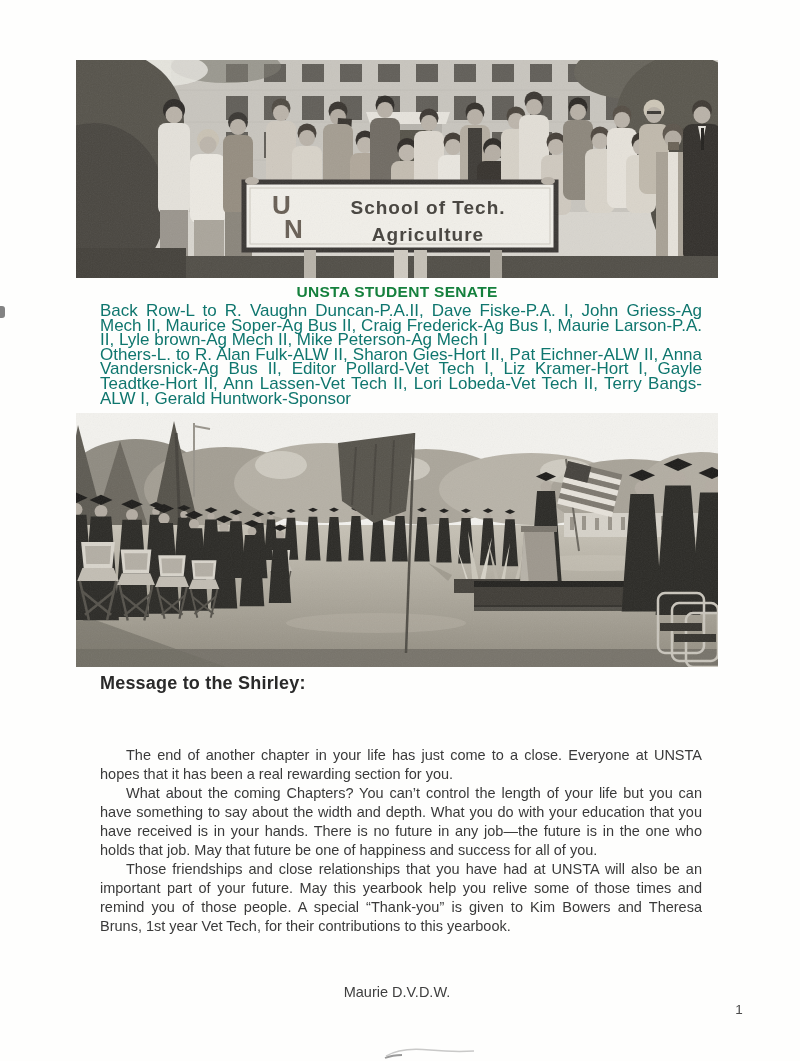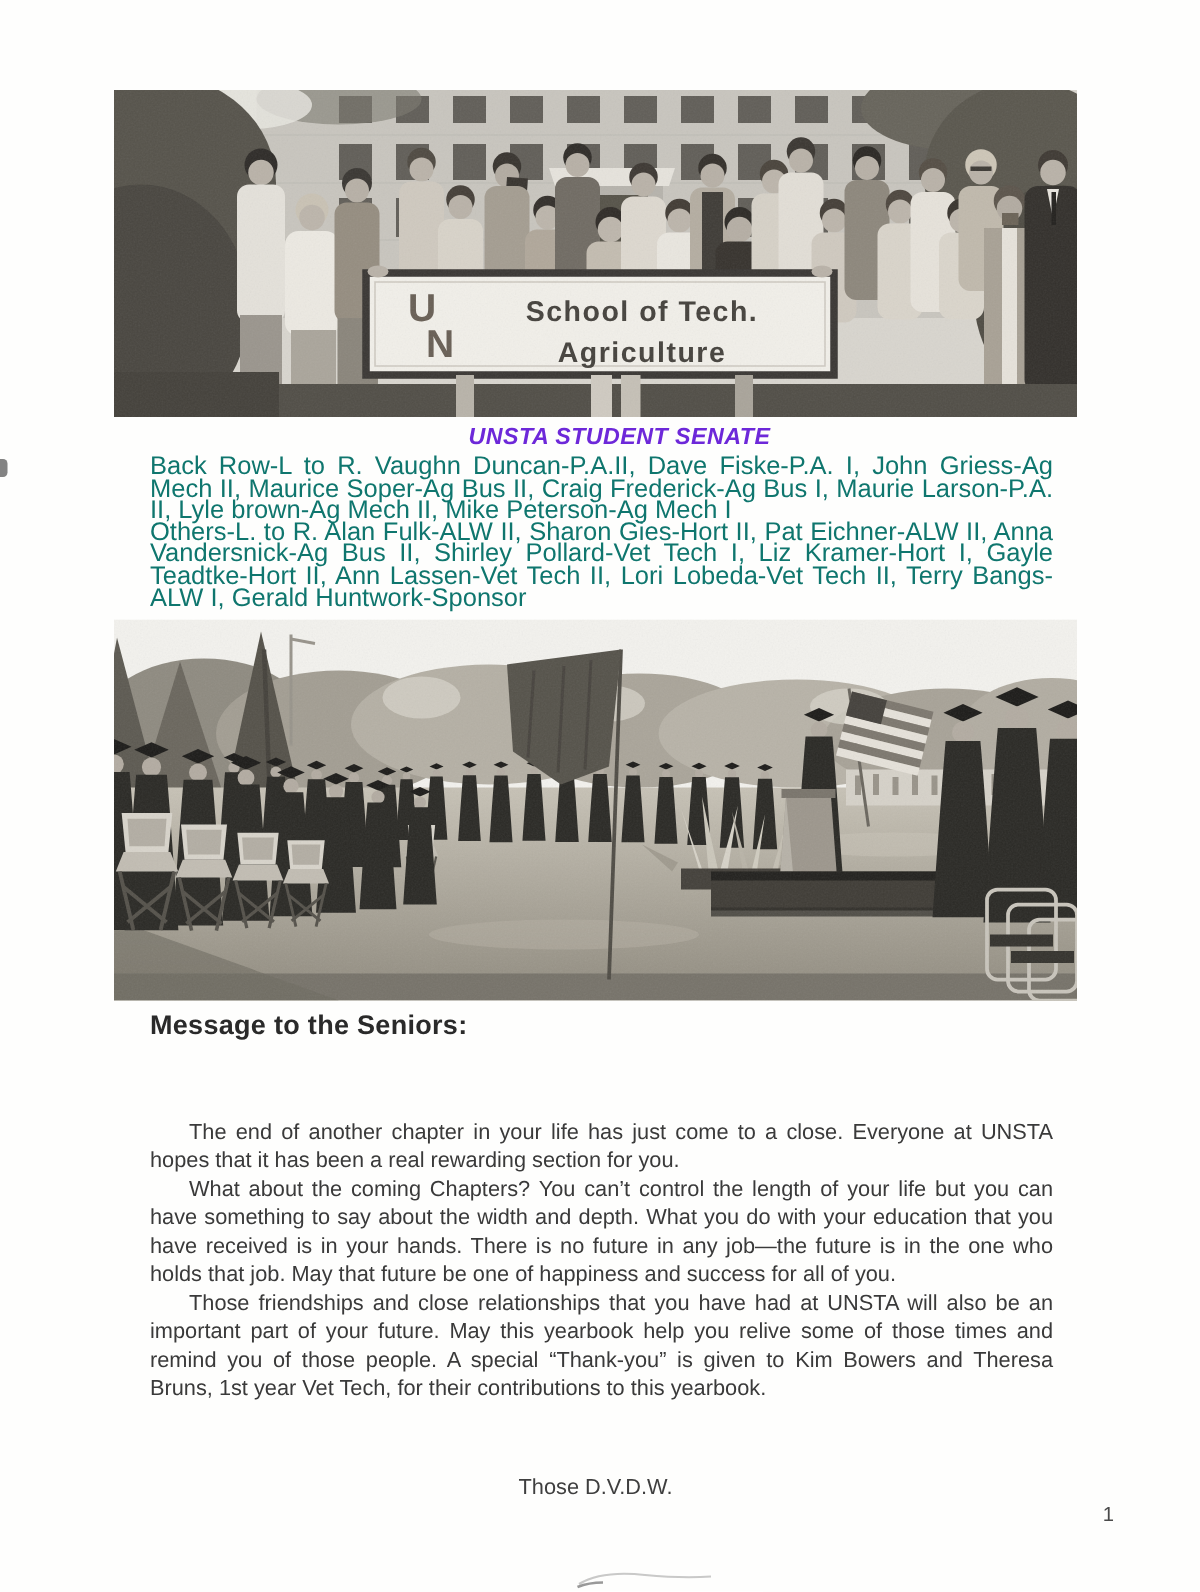--- a/index.html
+++ b/index.html
@@ -5,22 +5,22 @@
   html,body{margin:0;padding:0;background:#ffffff;}
   .page{
     position:relative;width:800px;height:1061px;background:#fefefd;
     font-family:"Liberation Sans",sans-serif;color:#3b3b3b;overflow:hidden;
   }
   .photo{position:absolute;margin:0;padding:0;line-height:0;}
   .photo svg{display:block;}
   #photo1{left:76px;top:60px;width:642px;height:218px;}
   #photo2{left:76px;top:413px;width:642px;height:254px;}
   .caption-title{
-    position:absolute;left:92px;top:284px;width:642px;text-align:center;
-    font-size:15.5px;font-weight:bold;color:#6d28d9;letter-spacing:.3px;line-height:16px;font-style:italic;
+    position:absolute;left:76px;top:284px;width:642px;text-align:center;
+    font-size:15.5px;font-weight:bold;color:#15803d;letter-spacing:.3px;line-height:16px;
   }
   .caption-names{
     position:absolute;left:100px;top:304px;width:602px;
     font-size:17px;line-height:14.6px;text-align:justify;color:#0f766e;
   }
   .caption-names div{margin:0;}
   .msg-heading{
     position:absolute;left:100px;top:673px;margin:0;
     font-size:18px;font-weight:bold;color:#2a2a2a;letter-spacing:.2px;line-height:20px;
   }
@@ -224,21 +224,21 @@
         <rect x="228" y="190" width="12" height="28" fill="#b8b3a9"></rect>
         <rect x="414" y="190" width="12" height="28" fill="#a9a49a"></rect>
       </g>
       <rect x="0" y="0" width="642" height="218" filter="url(#noise1)" opacity="0.09"></rect>
     </svg>
   </figure>
 
   <div class="caption-title">UNSTA STUDENT SENATE</div>
   <div class="caption-names">
     <div>Back Row-L to R. Vaughn Duncan-P.A.II, Dave Fiske-P.A. I, John Griess-Ag Mech II, Maurice Soper-Ag Bus II, Craig Frederick-Ag Bus I, Maurie Larson-P.A. II, Lyle brown-Ag Mech II, Mike Peterson-Ag Mech I</div>
-    <div>Others-L. to R. Alan Fulk-ALW II, Sharon Gies-Hort II, Pat Eichner-ALW II, Anna Vandersnick-Ag Bus II, Shirley Pollard-Vet Tech I, Liz Kramer-Hort I, Gayle Teadtke-Hort II, Ann Lassen-Vet Tech II, Lori Lobeda-Vet Tech II, Terry Bangs-ALW I, Gerald Huntwork-Sponsor</div>
+    <div>Others-L. to R. Alan Fulk-ALW II, Sharon Gies-Hort II, Pat Eichner-ALW II, Anna Vandersnick-Ag Bus II, Editor Pollard-Vet Tech I, Liz Kramer-Hort I, Gayle Teadtke-Hort II, Ann Lassen-Vet Tech II, Lori Lobeda-Vet Tech II, Terry Bangs-ALW I, Gerald Huntwork-Sponsor</div>
   </div>
 
   <figure class="photo" id="photo2" role="img" aria-label="Outdoor graduation ceremony with rows of graduates in caps and gowns, a flag, a speaker at a podium on a platform, and folding chairs on the lawn">
     <svg width="642" height="254" viewBox="0 0 642 254">
       <defs>
         <filter id="noise2" x="0" y="0" width="100%" height="100%">
           <feTurbulence type="fractalNoise" baseFrequency="0.9" numOctaves="2" stitchTiles="stitch"></feTurbulence>
           <feColorMatrix type="saturate" values="0"></feColorMatrix>
         </filter>
         <linearGradient id="grass2" x1="0" y1="0" x2="0" y2="1">
@@ -410,27 +410,27 @@
       <g>
         <use href="#g-fchair" transform="translate(22,168) scale(1.3)"></use>
         <use href="#g-fchair" transform="translate(60,172) scale(1.18)"></use>
         <use href="#g-fchair" transform="translate(96,174) scale(1.06)"></use>
         <use href="#g-fchair" transform="translate(128,176) scale(.96)"></use>
       </g>
       <rect x="0" y="0" width="642" height="254" filter="url(#noise2)" opacity="0.09"></rect>
     </svg>
   </figure>
 
-  <h2 class="msg-heading">Message to the Seniors:</h2>
+  <h2 class="msg-heading">Message to the Shirley:</h2>
   <div class="msg-body">
     <p>The end of another chapter in your life has just come to a close. Everyone at UNSTA hopes that it has been a real rewarding section for you.</p>
     <p>What about the coming Chapters? You can’t control the length of your life but you can have something to say about the width and depth. What you do with your education that you have received is in your hands. There is no future in any job—the future is in the one who holds that job. May that future be one of happiness and success for all of you.</p>
     <p>Those friendships and close relationships that you have had at UNSTA will also be an important part of your future. May this yearbook help you relive some of those times and remind you of those people. A special “Thank-you” is given to Kim Bowers and Theresa Bruns, 1st year Vet Tech, for their contributions to this yearbook.</p>
   </div>
-  <div class="signature">Those D.V.D.W.</div>
+  <div class="signature">Maurie D.V.D.W.</div>
 
   <div class="page-number">1</div>
 
   <div class="edge-mark"></div>
   <svg class="smudge" width="96" height="16" viewBox="0 0 96 16">
     <path d="M4,12 C14,6 30,4 48,6 C64,7.5 78,8 92,7" fill="none" stroke="#9c9c9c" stroke-width="1.4" opacity=".55"></path>
     <path d="M3,14 C8,12 14,11 20,11" fill="none" stroke="#6d6d6d" stroke-width="1.8" opacity=".7"></path>
   </svg>
 
 </div>

